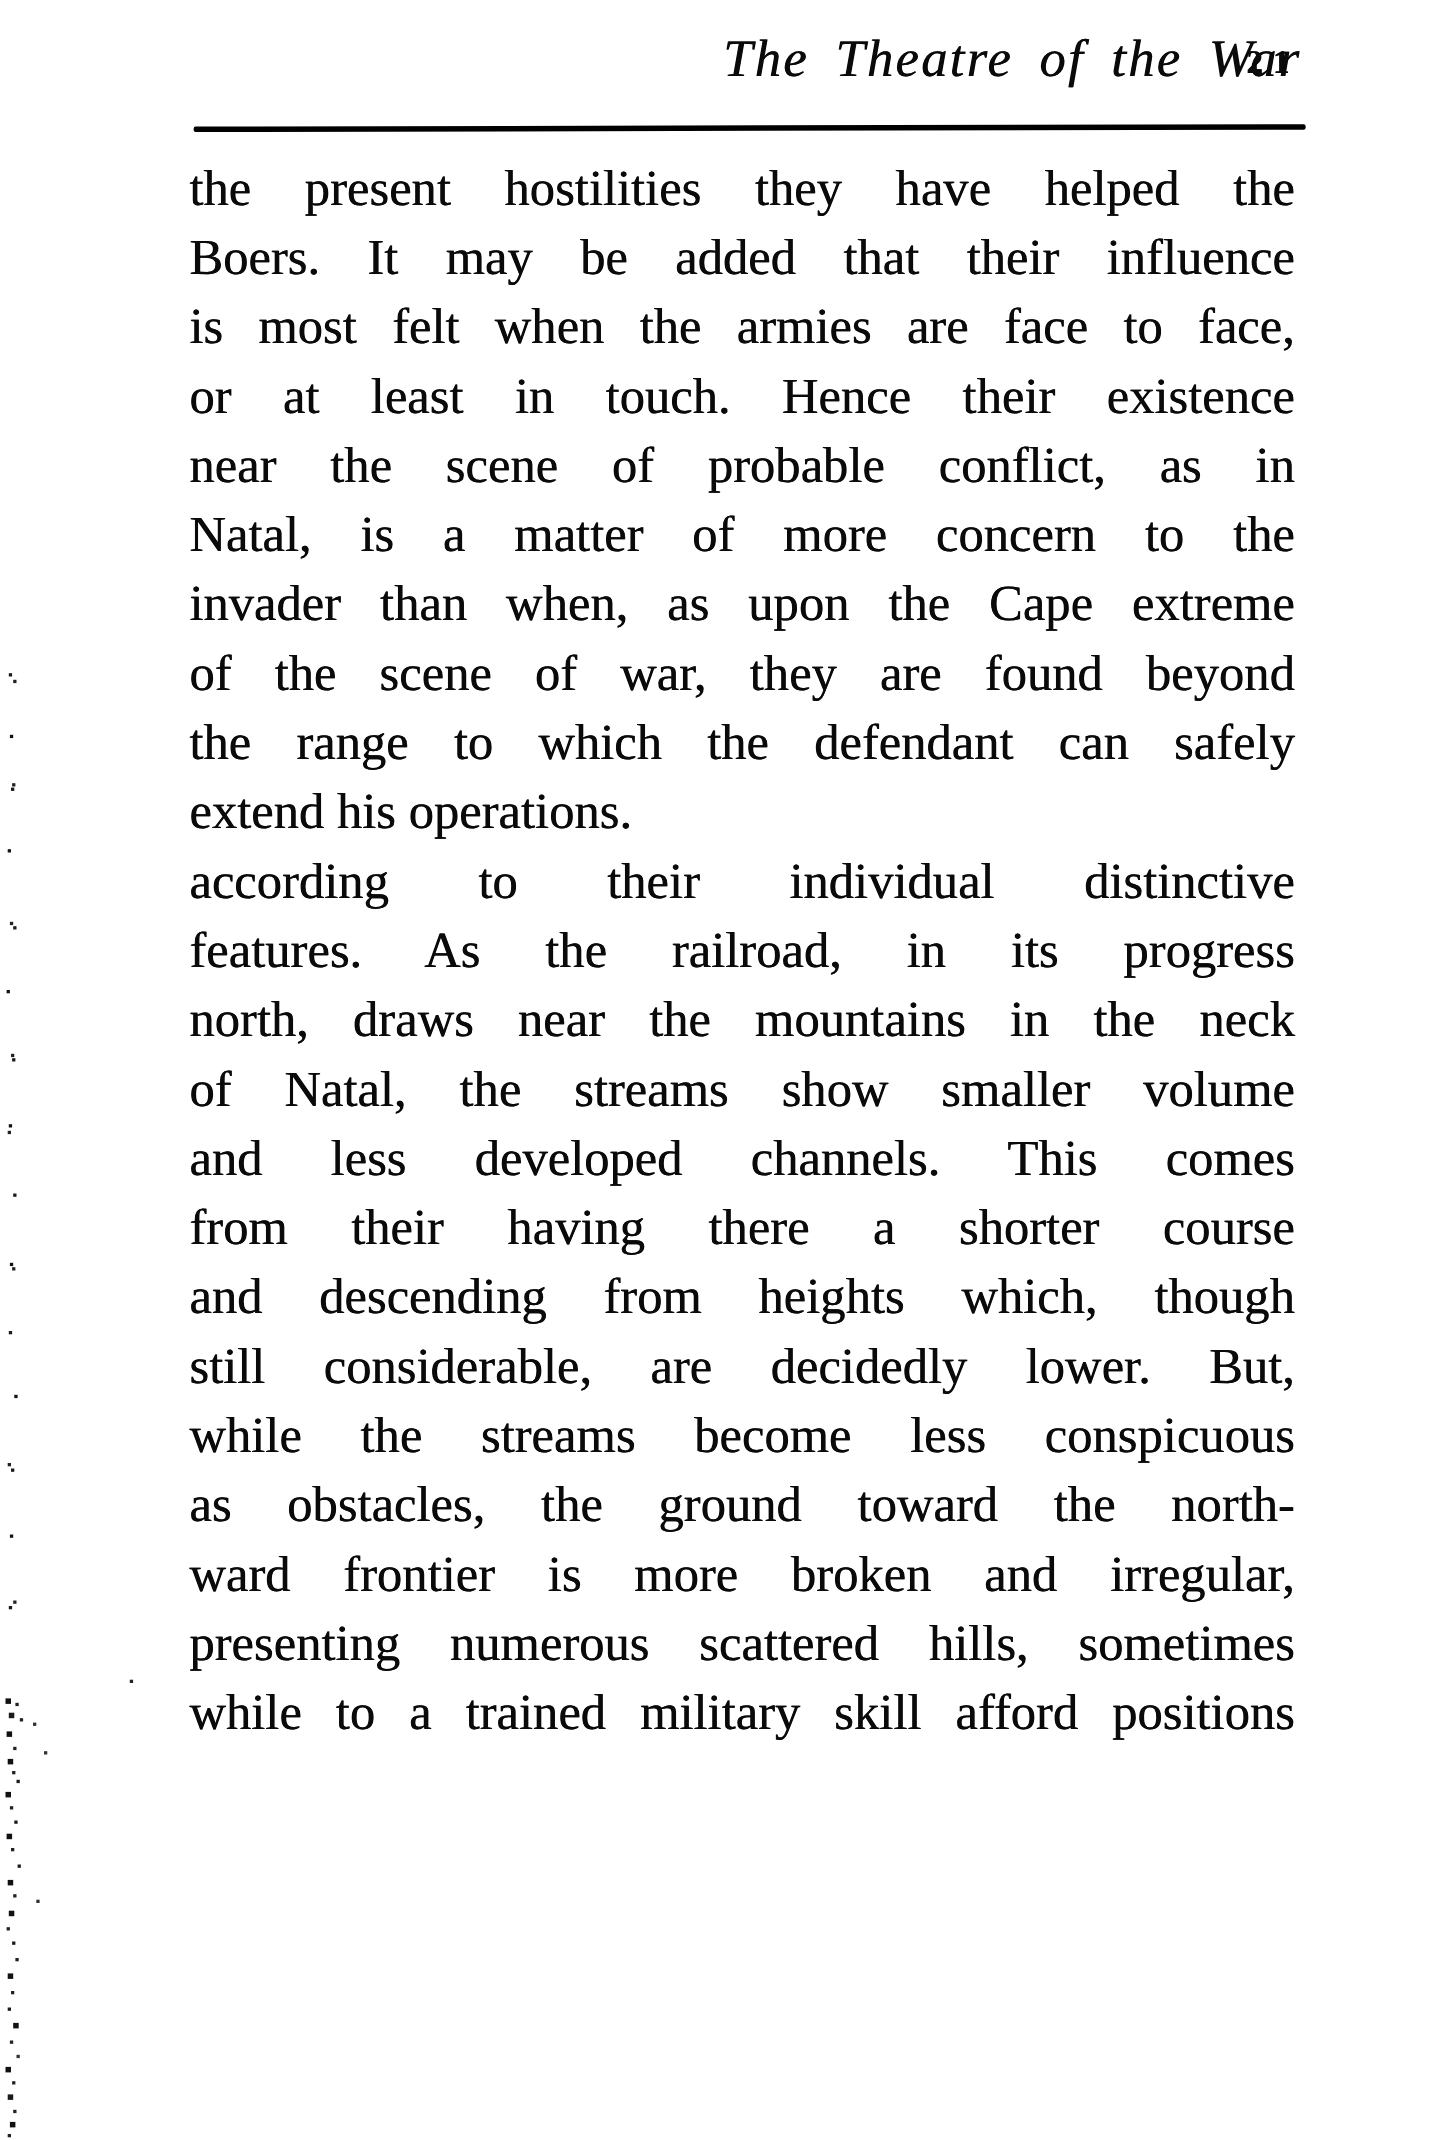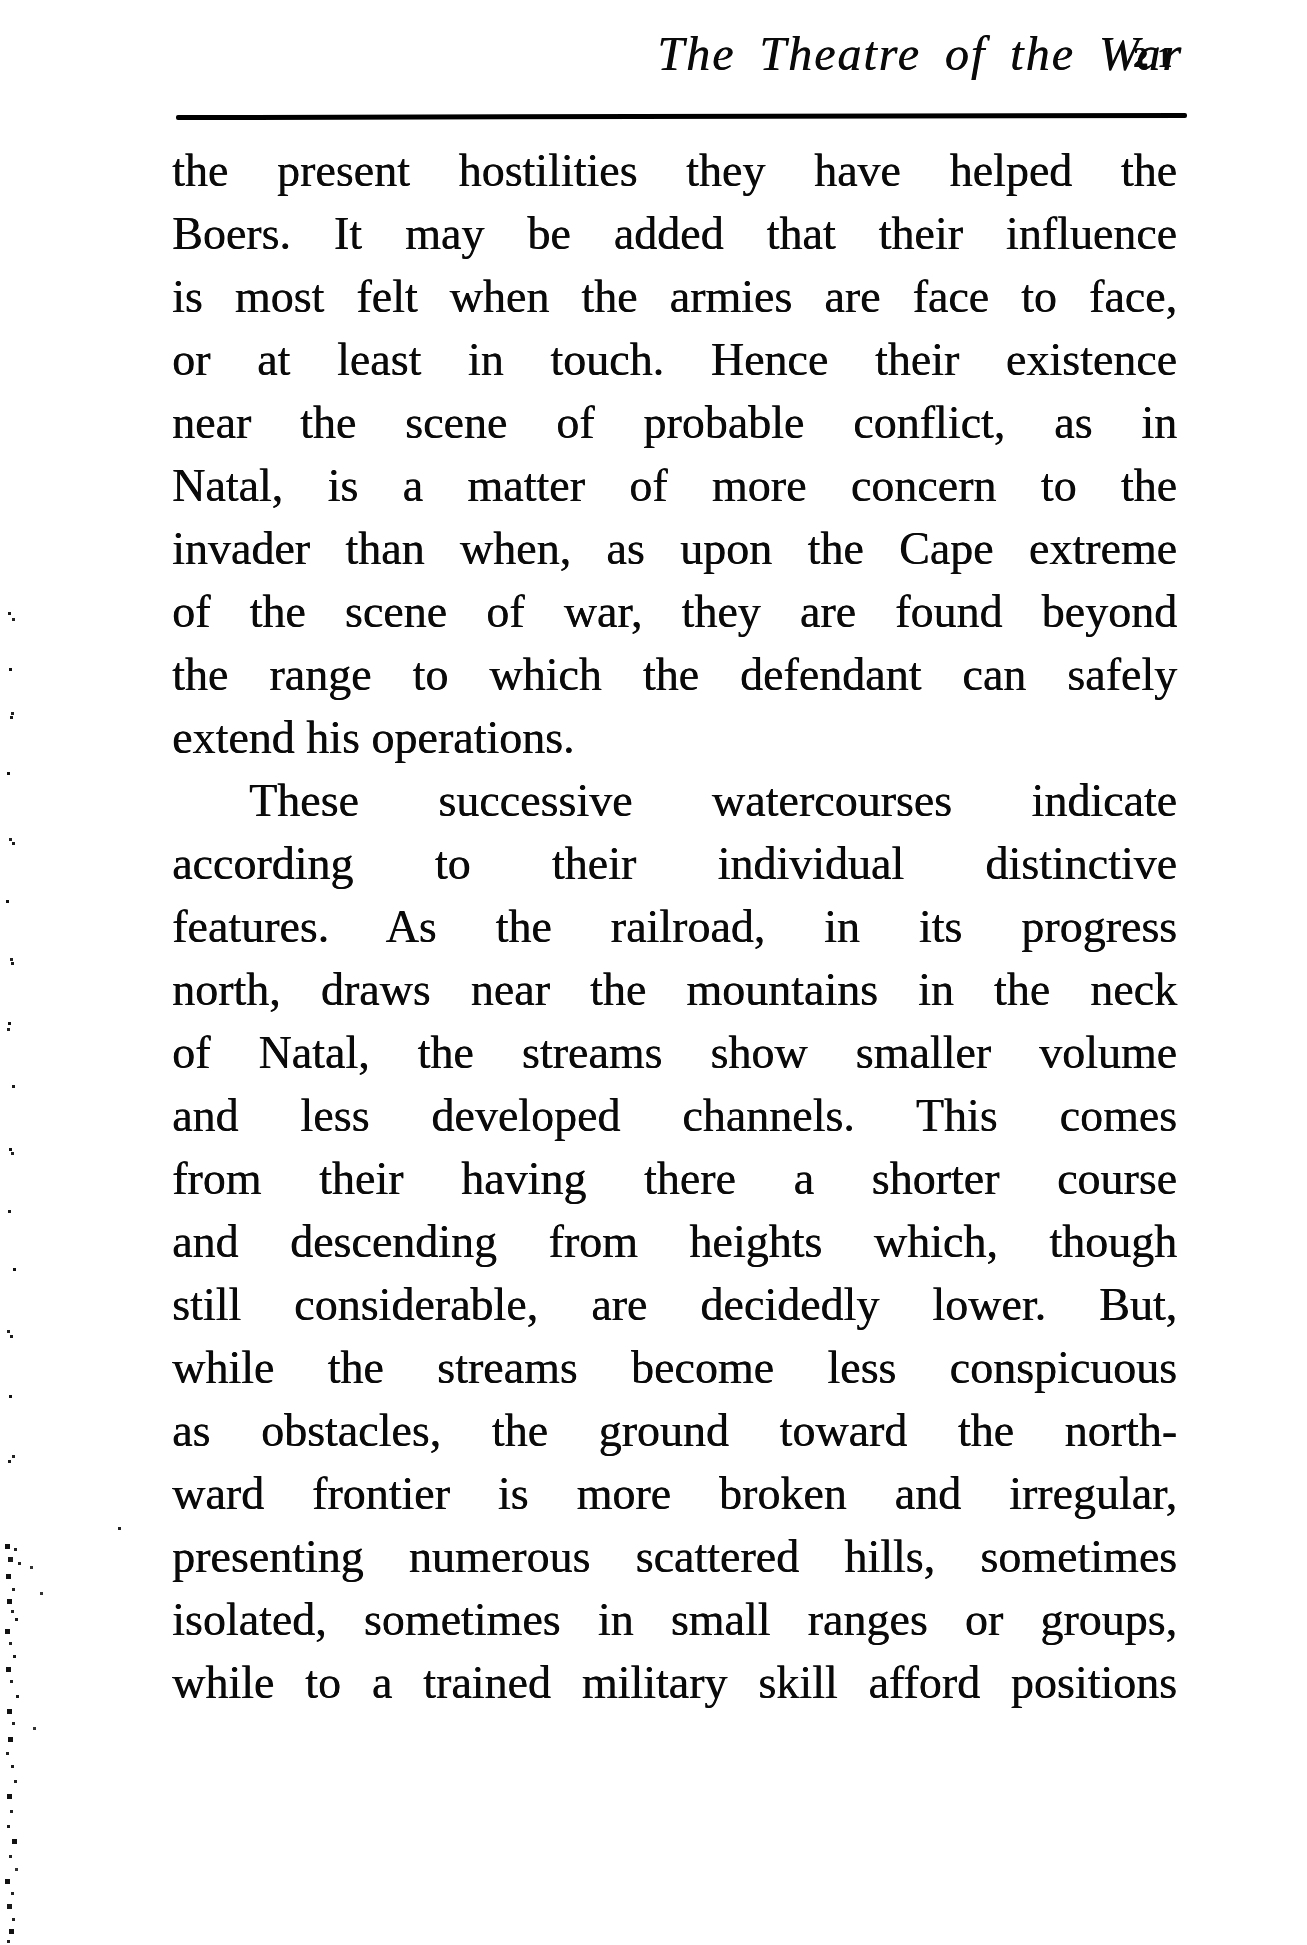--- a/index.html
+++ b/index.html
@@ -124,32 +124,30 @@
     <div class="line">the present hostilities they have helped the</div>
     <div class="line">Boers. It may be added that their influence</div>
     <div class="line">is most felt when the armies are face to face,</div>
     <div class="line">or at least in touch. Hence their existence</div>
     <div class="line">near the scene of probable conflict, as in</div>
     <div class="line">Natal, is a matter of more concern to the</div>
     <div class="line">invader than when, as upon the Cape extreme</div>
     <div class="line">of the scene of war, they are found beyond</div>
     <div class="line">the range to which the defendant can safely</div>
     <div class="line flush">extend his operations.</div>
-    <div class="line indent">These successive watercourses indicate</div>
     <div class="line">according to their individual distinctive</div>
     <div class="line">features. As the railroad, in its progress</div>
     <div class="line">north, draws near the mountains in the neck</div>
     <div class="line">of Natal, the streams show smaller volume</div>
     <div class="line">and less developed channels. This comes</div>
     <div class="line">from their having there a shorter course</div>
     <div class="line">and descending from heights which, though</div>
     <div class="line">still considerable, are decidedly lower. But,</div>
     <div class="line">while the streams become less conspicuous</div>
     <div class="line">as obstacles, the ground toward the north-</div>
     <div class="line">ward frontier is more broken and irregular,</div>
     <div class="line">presenting numerous scattered hills, sometimes</div>
-    <div class="line">isolated, sometimes in small ranges or groups,</div>
     <div class="line">while to a trained military skill afford positions</div>
   </div>
 
   <div class="speckles"></div>
 
 </div>
 
 </body></html>

